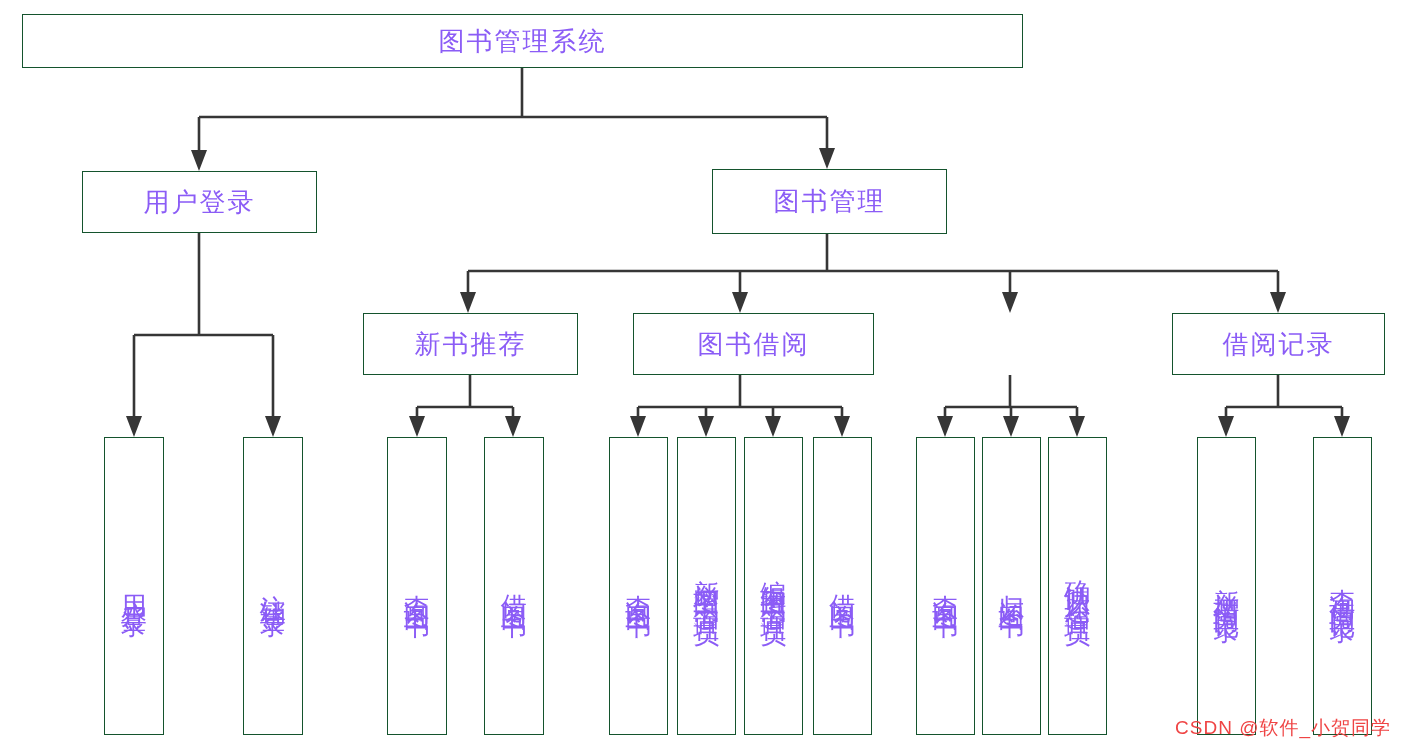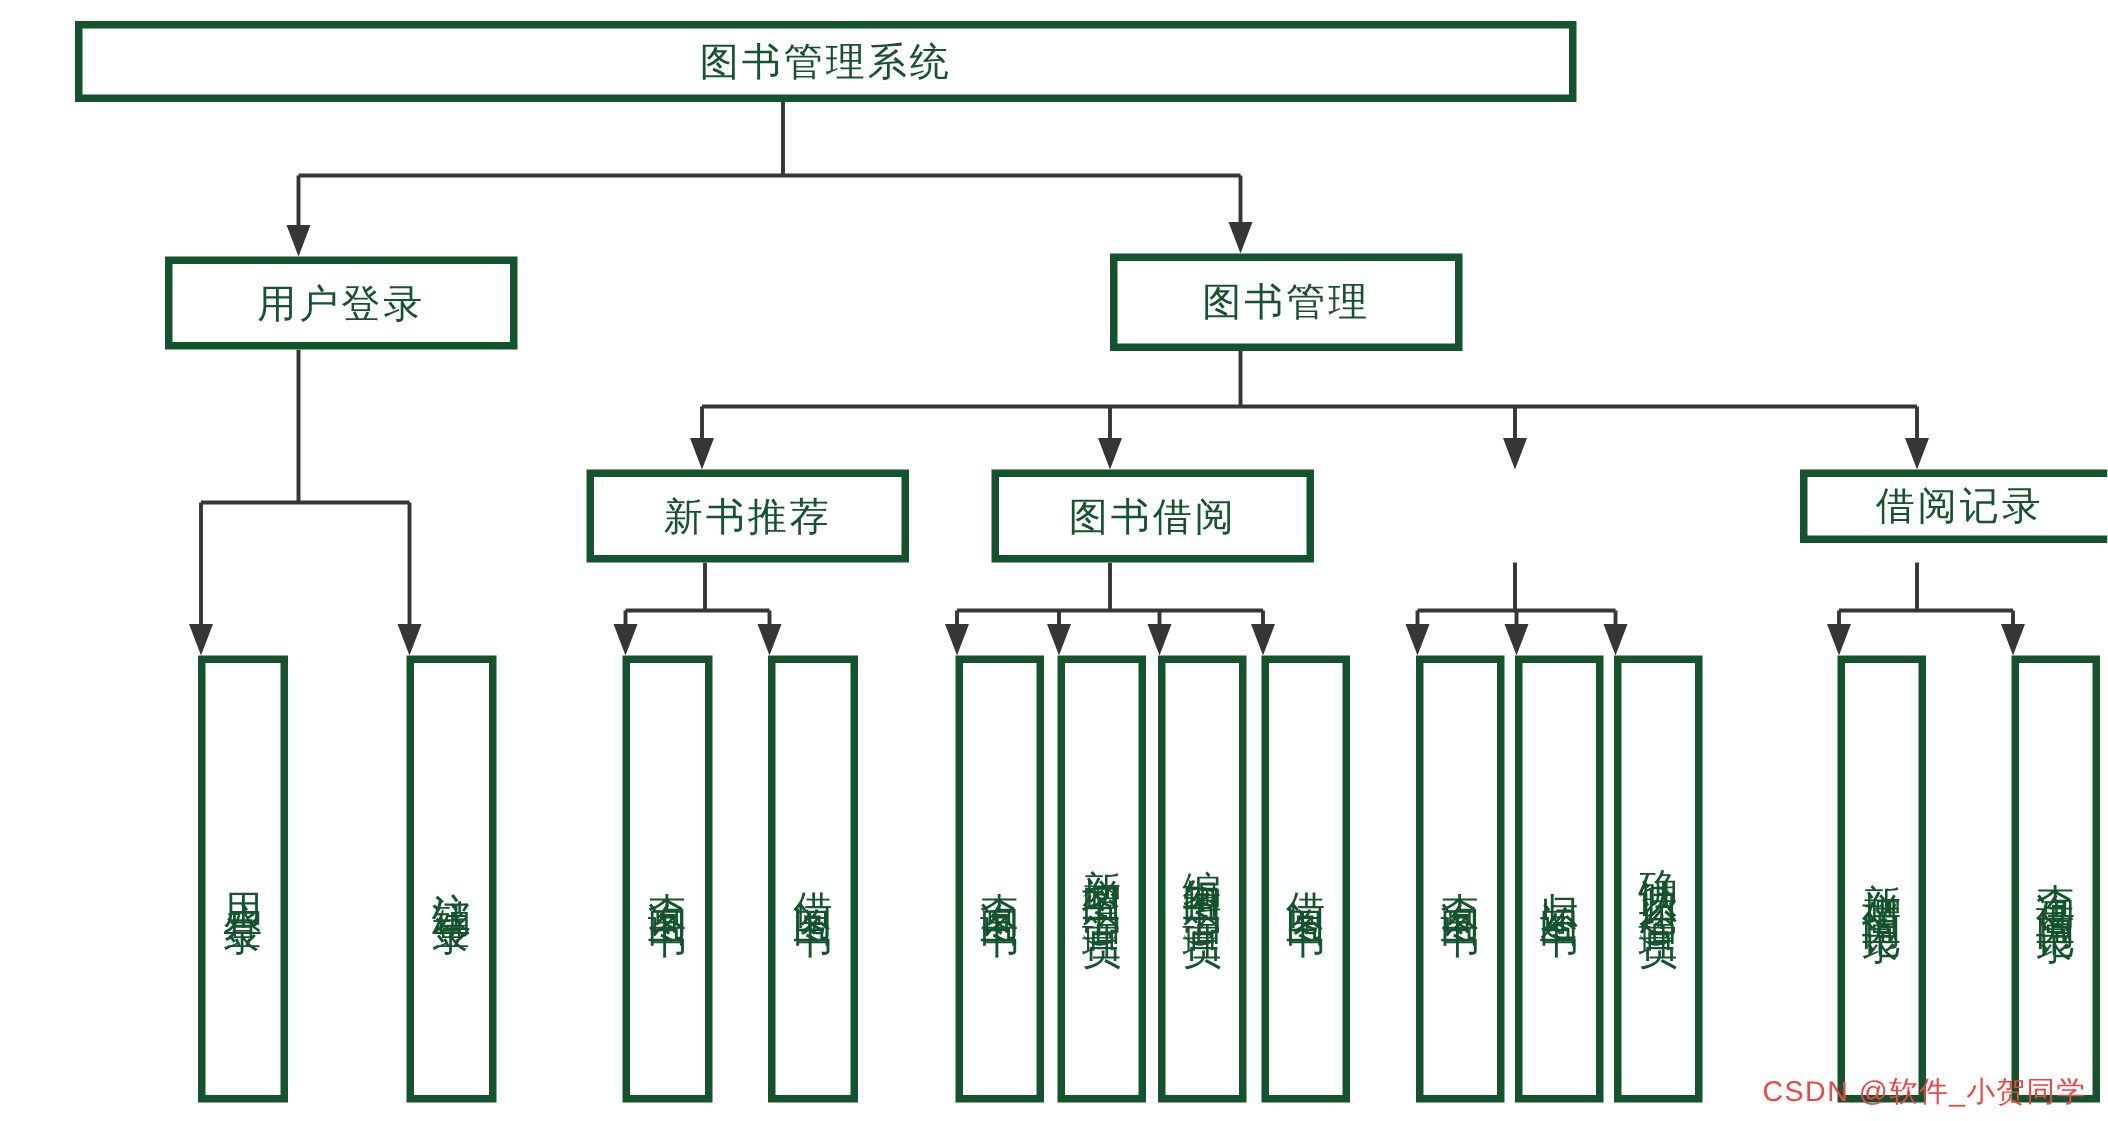--- a/index.html
+++ b/index.html
@@ -7,27 +7,26 @@
     position:relative;
     width:1405px;height:747px;
     background:#ffffff;
     font-family:"Liberation Sans", sans-serif;
     overflow:hidden;
   }
   .wires{position:absolute;left:0;top:0;pointer-events:none;}
   .box{
     position:absolute;
     box-sizing:border-box;
-    border:5px solid #14532d;
+    border:1px solid #14532d;
     background:#ffffff;
-    color:#14532d;
+    color:#8b5cf6;
     display:flex;
     align-items:center;
     justify-content:center;
-    margin-left:28px;
   }
   .bh{
     font-size:26px;
     letter-spacing:2px;
     white-space:nowrap;
   }
   .bv{
     writing-mode:vertical-rl;
     font-size:26px;
     letter-spacing:6px;
@@ -102,22 +101,22 @@
              M1226 437 L1218 416 L1234 416 Z
              M1342 437 L1334 416 L1350 416 Z"></path>
   </svg>
 
   <div class="box bh" style="left:22px;top:14px;width:1001px;height:54px;">图书管理系统</div>
 
   <div class="box bh" style="left:82px;top:171px;width:235px;height:62px;">用户登录</div>
   <div class="box bh" style="left:363px;top:313px;width:215px;height:62px;">新书推荐</div>
 
   <div class="box bh" style="left:712px;top:169px;width:235px;height:65px;">图书管理</div>
-  <div class="box bh" style="left:633px;top:313px;width:215px;height:62px;">图书借阅</div>
-  <div class="box bh" style="left:1172px;top:313px;width:213px;height:49px;">借阅记录</div>
+  <div class="box bh" style="left:633px;top:313px;width:241px;height:62px;">图书借阅</div>
+  <div class="box bh" style="left:1172px;top:313px;width:213px;height:62px;">借阅记录</div>
 
   <div class="box bv" style="left:104px;top:437px;width:60px;height:298px;">用户登录</div>
   <div class="box bv" style="left:243px;top:437px;width:60px;height:298px;">注销登录</div>
 
   <div class="box bv" style="left:387px;top:437px;width:60px;height:298px;">查询图书</div>
   <div class="box bv" style="left:484px;top:437px;width:60px;height:298px;">借阅图书</div>
 
   <div class="box bv" style="left:609px;top:437px;width:59px;height:298px;">查询图书</div>
   <div class="box bv" style="left:677px;top:437px;width:59px;height:298px;">新增图书（管理员）</div>
   <div class="box bv" style="left:744px;top:437px;width:59px;height:298px;">编辑图书（管理员）</div>

